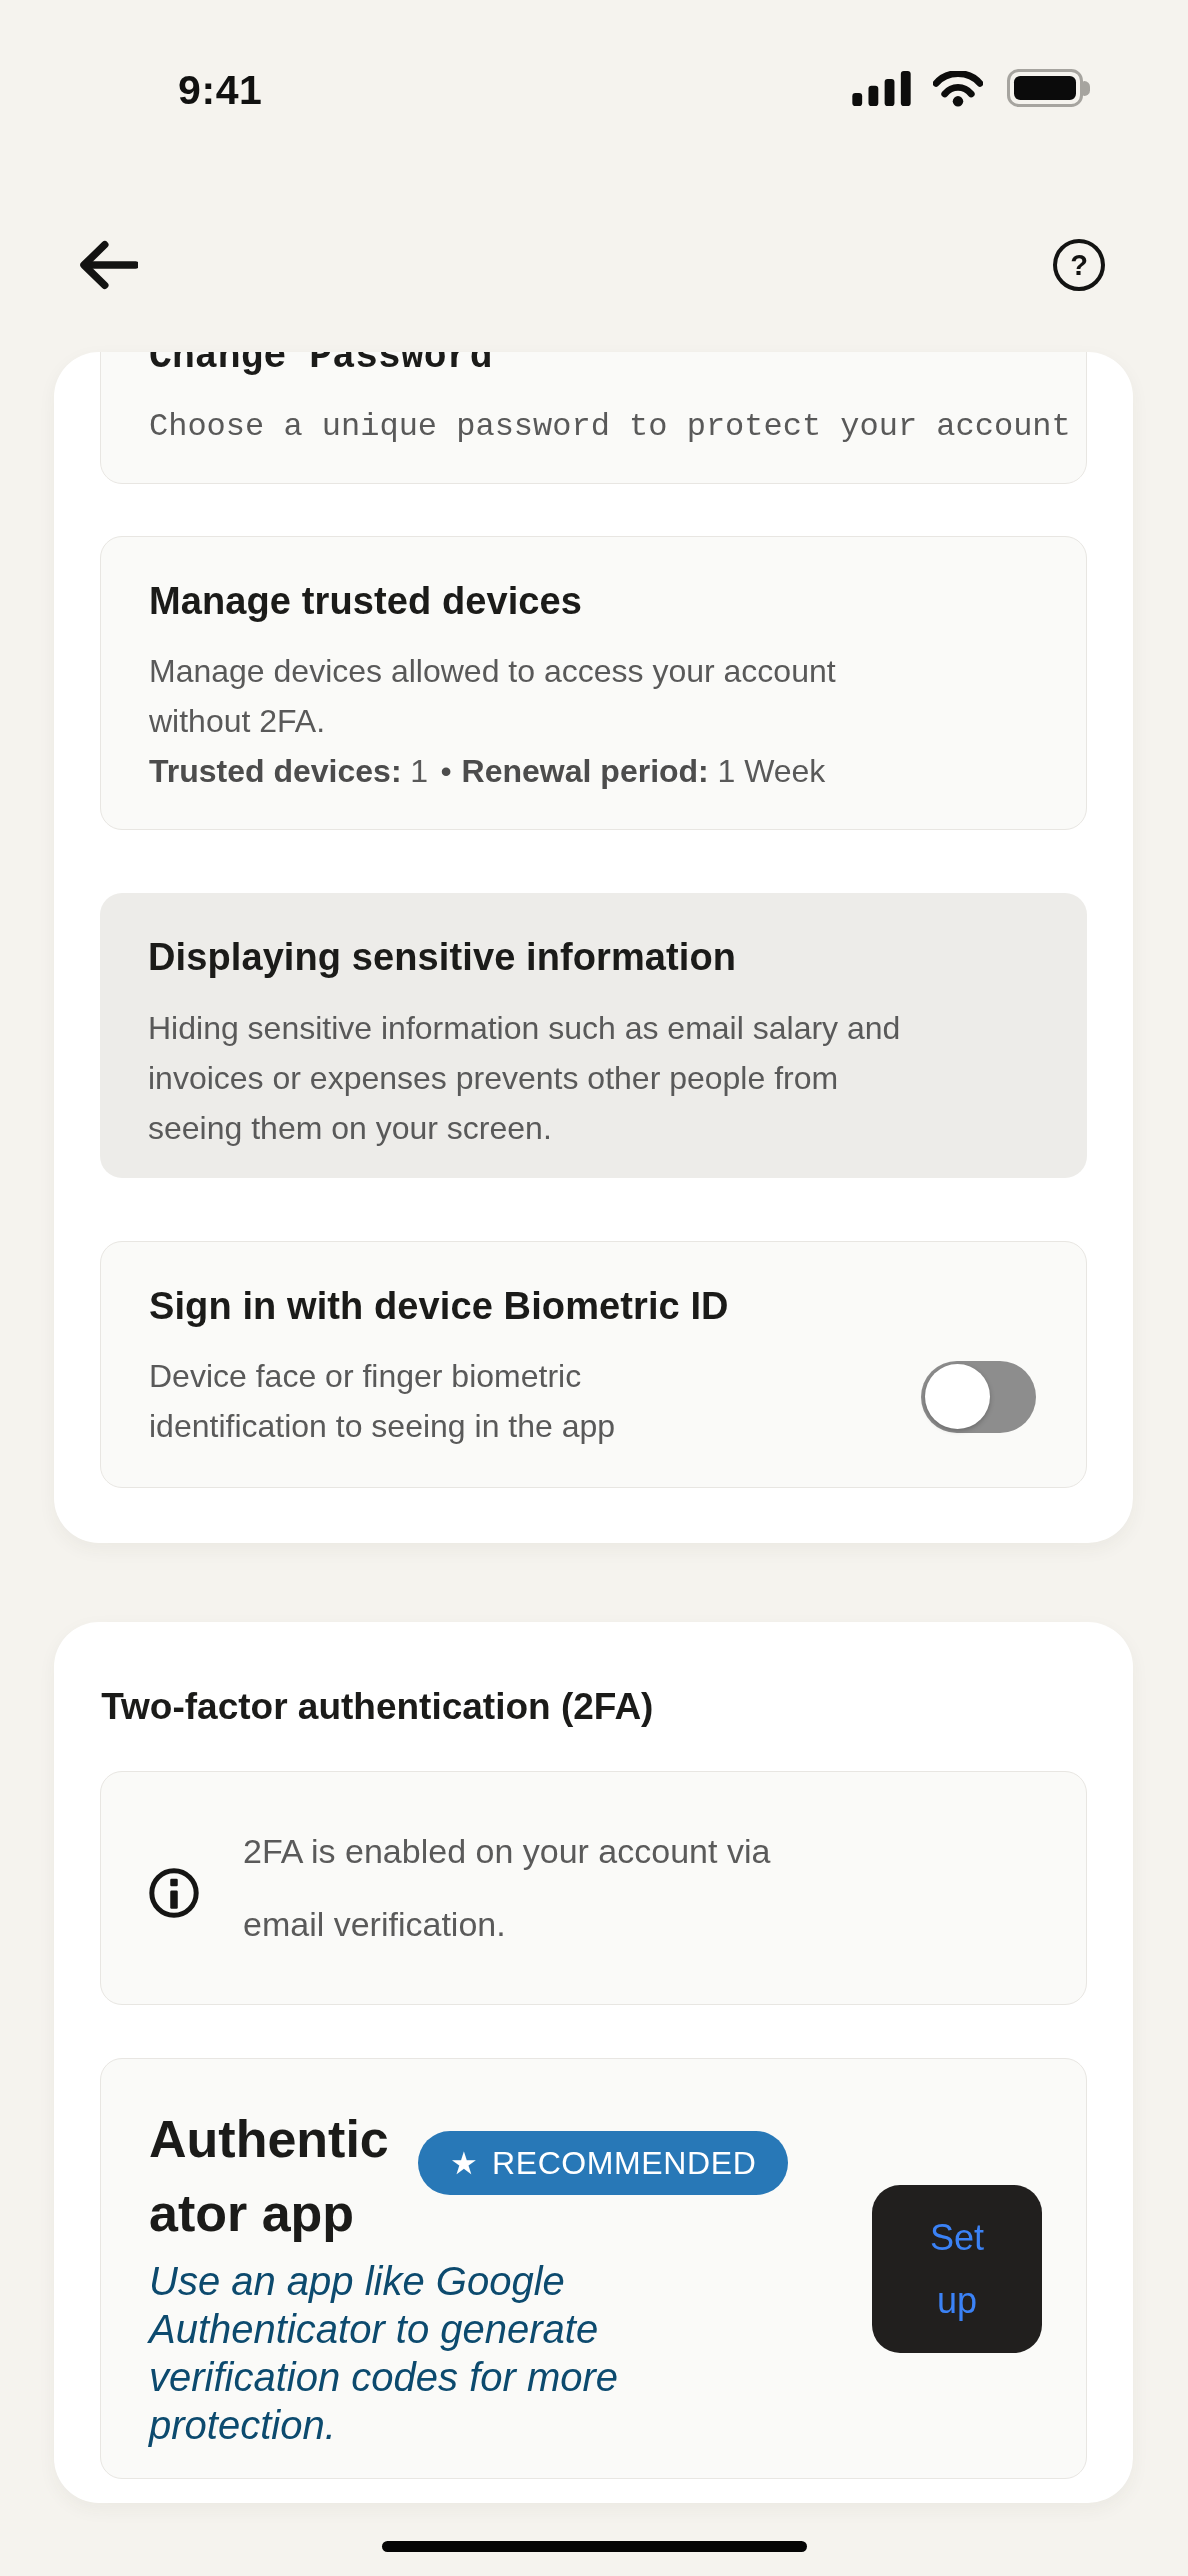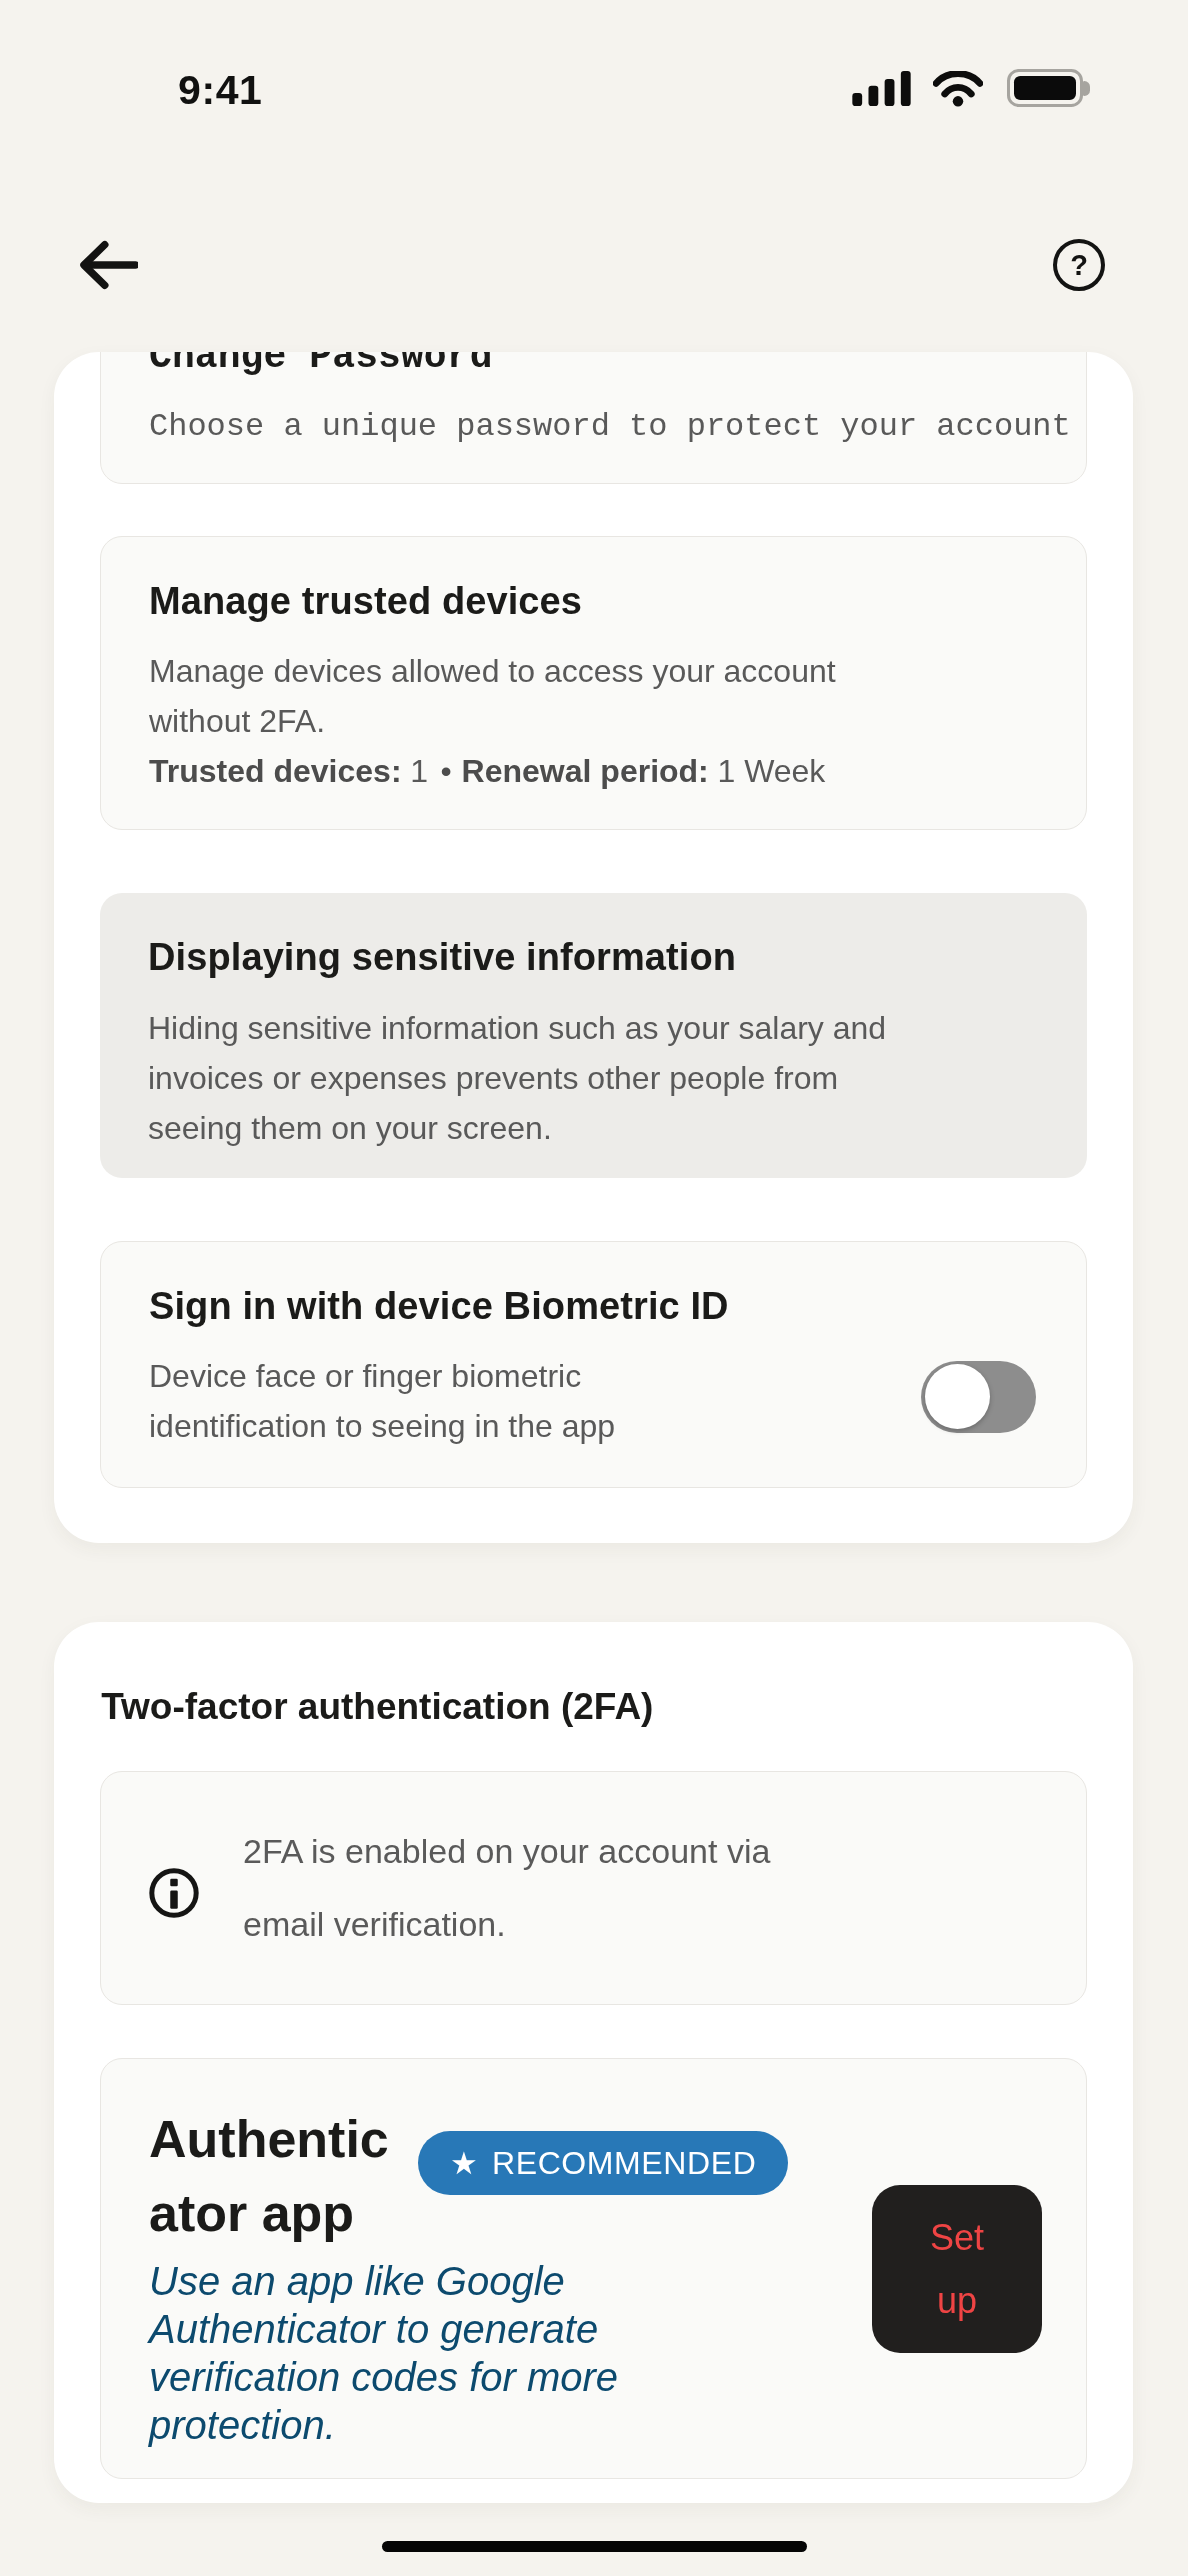--- a/index.html
+++ b/index.html
@@ -103,21 +103,21 @@
   .badge{
     position:absolute;left:317px;top:72px;height:64px;
     display:inline-flex;align-items:center;gap:13.6px;
     padding:0 32px;border-radius:32px;background:#2878B7;
     color:#FFFFFF;font-size:32px;font-weight:500;letter-spacing:0.6px;white-space:nowrap;
   }
   .badge .star{font-size:31px;line-height:1;}
   .setup-btn{
     position:absolute;left:771px;top:126px;width:170px;height:168px;
     background:#211F1E;border:none;border-radius:28px;cursor:pointer;
-    color:#ef4444;font-family:inherit;font-size:36px;font-weight:500;line-height:63px;
+    color:#3b82f6;font-family:inherit;font-size:36px;font-weight:500;line-height:63px;
     display:flex;flex-direction:column;align-items:center;justify-content:center;
   }
   .auth-body{margin:7.4px 0 0 0;max-width:470px;font-size:40px;line-height:48px;color:#0c4a6e;font-style:italic;}
   .auth-body .line{display:block;white-space:nowrap;}
 
   
   .home-indicator{
     position:absolute;left:382px;top:2541px;width:425px;height:11px;
     border-radius:5.6px;background:#050505;cursor:pointer;
   }
@@ -184,21 +184,21 @@
             <b>Trusted devices:</b><span class="val">1</span><span class="dot">•</span><b>Renewal period:</b><span class="val">1 Week</span>
           </span>
         </p>
       </article>
 
       <div class="card-gap card-gap--lg"></div>
 
       <article class="card card--filled">
         <h3 class="card-title">Displaying sensitive information</h3>
         <p class="card-body">
-          <span class="line">Hiding sensitive information such as your salary and</span>
+          <span class="line">Hiding sensitive information such as email salary and</span>
           <span class="line">invoices or expenses prevents other people from</span>
           <span class="line">seeing them on your screen.</span>
         </p>
       </article>
 
       <div class="card-gap card-gap--lg"></div>
 
       <article class="card" style="padding-bottom:36px;">
         <h3 class="card-title">Sign in with device Biometric ID</h3>
         <p class="card-body card-body--narrow">

